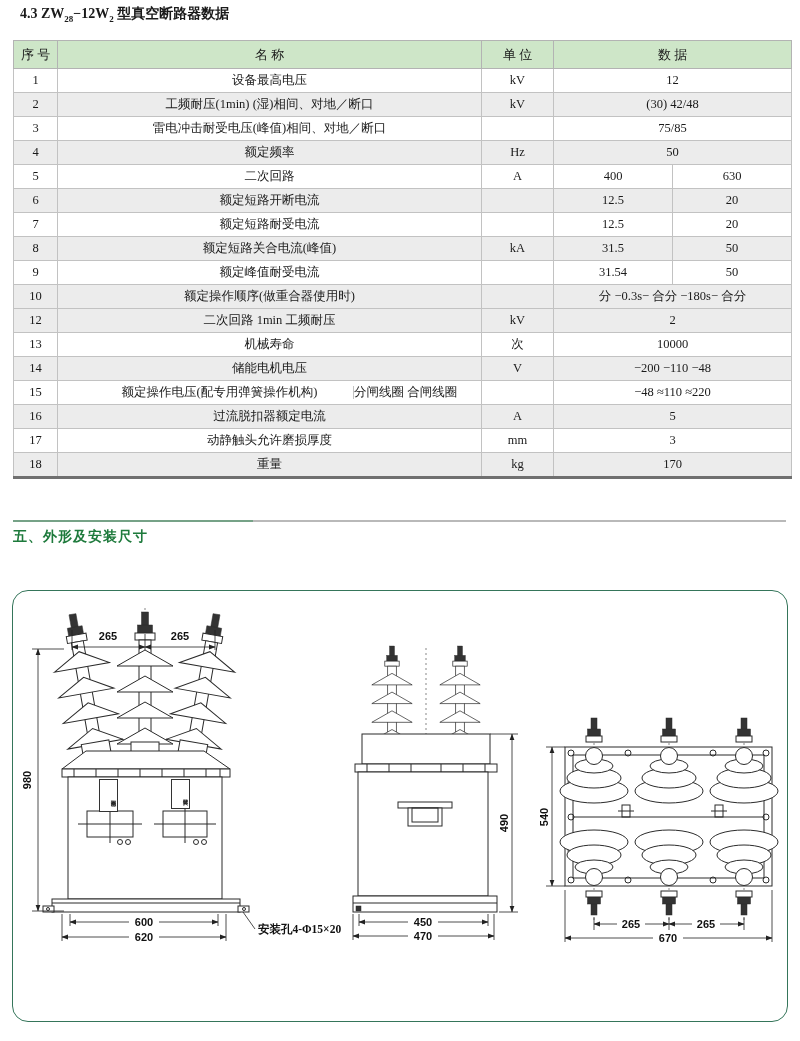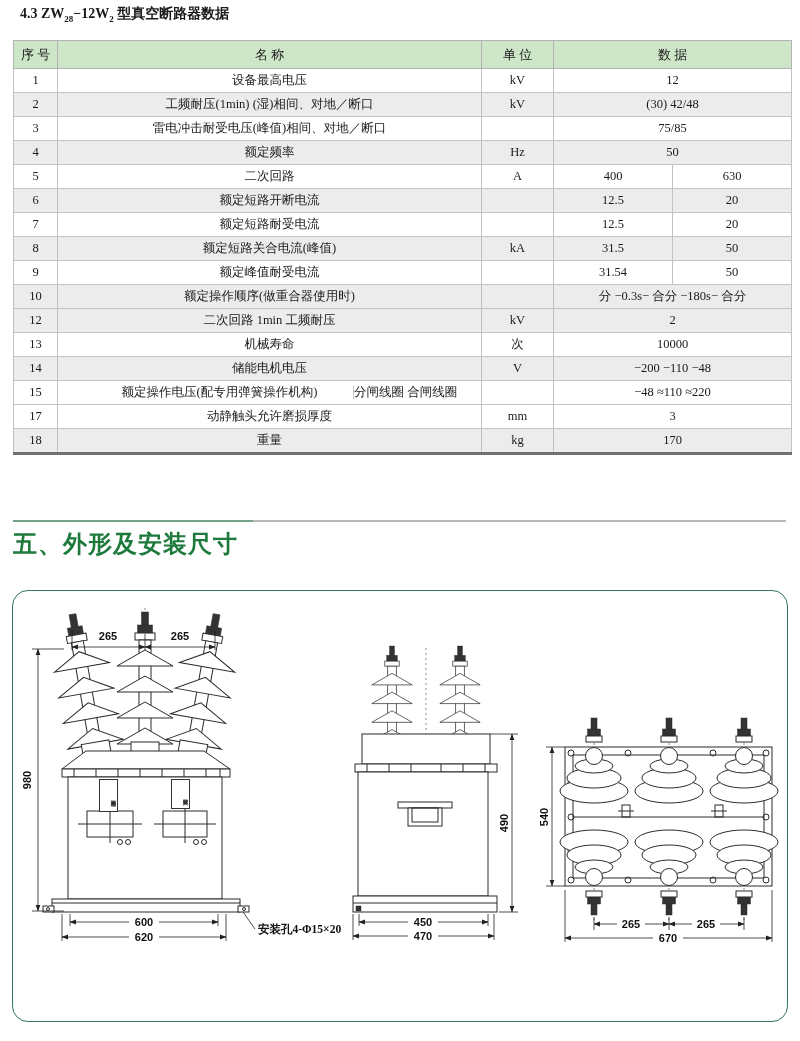--- a/index.html
+++ b/index.html
@@ -23,21 +23,21 @@
   td.c-name{text-align:left;padding-left:28px;font-family:Liberation Serif, serif;}
   td.p0{padding:0;}
   .splitwrap{display:flex;align-items:center;height:23px;}
   .name-main{flex:1;padding-left:28px;}
   .name-sub{width:127px;border-left:1px solid #c2c2c2;text-align:left;}
 
   
   .rule{position:absolute;left:13px;top:520px;width:773px;height:2px;
         background:linear-gradient(90deg,#76a287 0 31%,#b9b9b9 31% 100%);}
   .sec-title{position:absolute;left:13px;top:528px;font-family:"Liberation Sans",sans-serif;
-             font-weight:bold;font-size:24px;color:#1e7a3c;letter-spacing:1px;}
+             font-weight:bold;font-size:14px;color:#1e7a3c;letter-spacing:1px;}
 
   
   .frame{position:absolute;left:12px;top:590px;width:774px;height:430px;
          border:1.5px solid #35755a;border-radius:16px;}
   svg.draw{position:absolute;left:12px;top:590px;}
 
   .plate{position:absolute;border:1px solid #333;background:#fff;box-sizing:border-box;
          writing-mode:vertical-rl;text-orientation:upright;font-size:5.5px;line-height:1.1;
          text-align:center;font-family:"Liberation Serif",serif;padding-top:1px;}
   .plate-left{left:99px;top:779px;width:19px;height:33px;}
@@ -158,20 +158,26 @@
   <tr>
     <td>15</td>
     <td class="c-name p0">
       <div class="splitwrap">
         <span class="name-main">额定操作电压(配专用弹簧操作机构)</span>
         <span class="name-sub">分闸线圈  合闸线圈</span>
       </div>
     </td>
     <td></td>
     <td colspan="2">−48 ≈110 ≈220</td>
+  </tr>
+  <tr class="alt">
+    <td>16</td>
+    <td class="c-name">过流脱扣器额定电流</td>
+    <td>A</td>
+    <td colspan="2">5</td>
   </tr>
   <tr>
     <td>17</td>
     <td class="c-name">动静触头允许磨损厚度</td>
     <td>mm</td>
     <td colspan="2">3</td>
   </tr>
   <tr class="alt">
     <td>18</td>
     <td class="c-name">重量</td>

